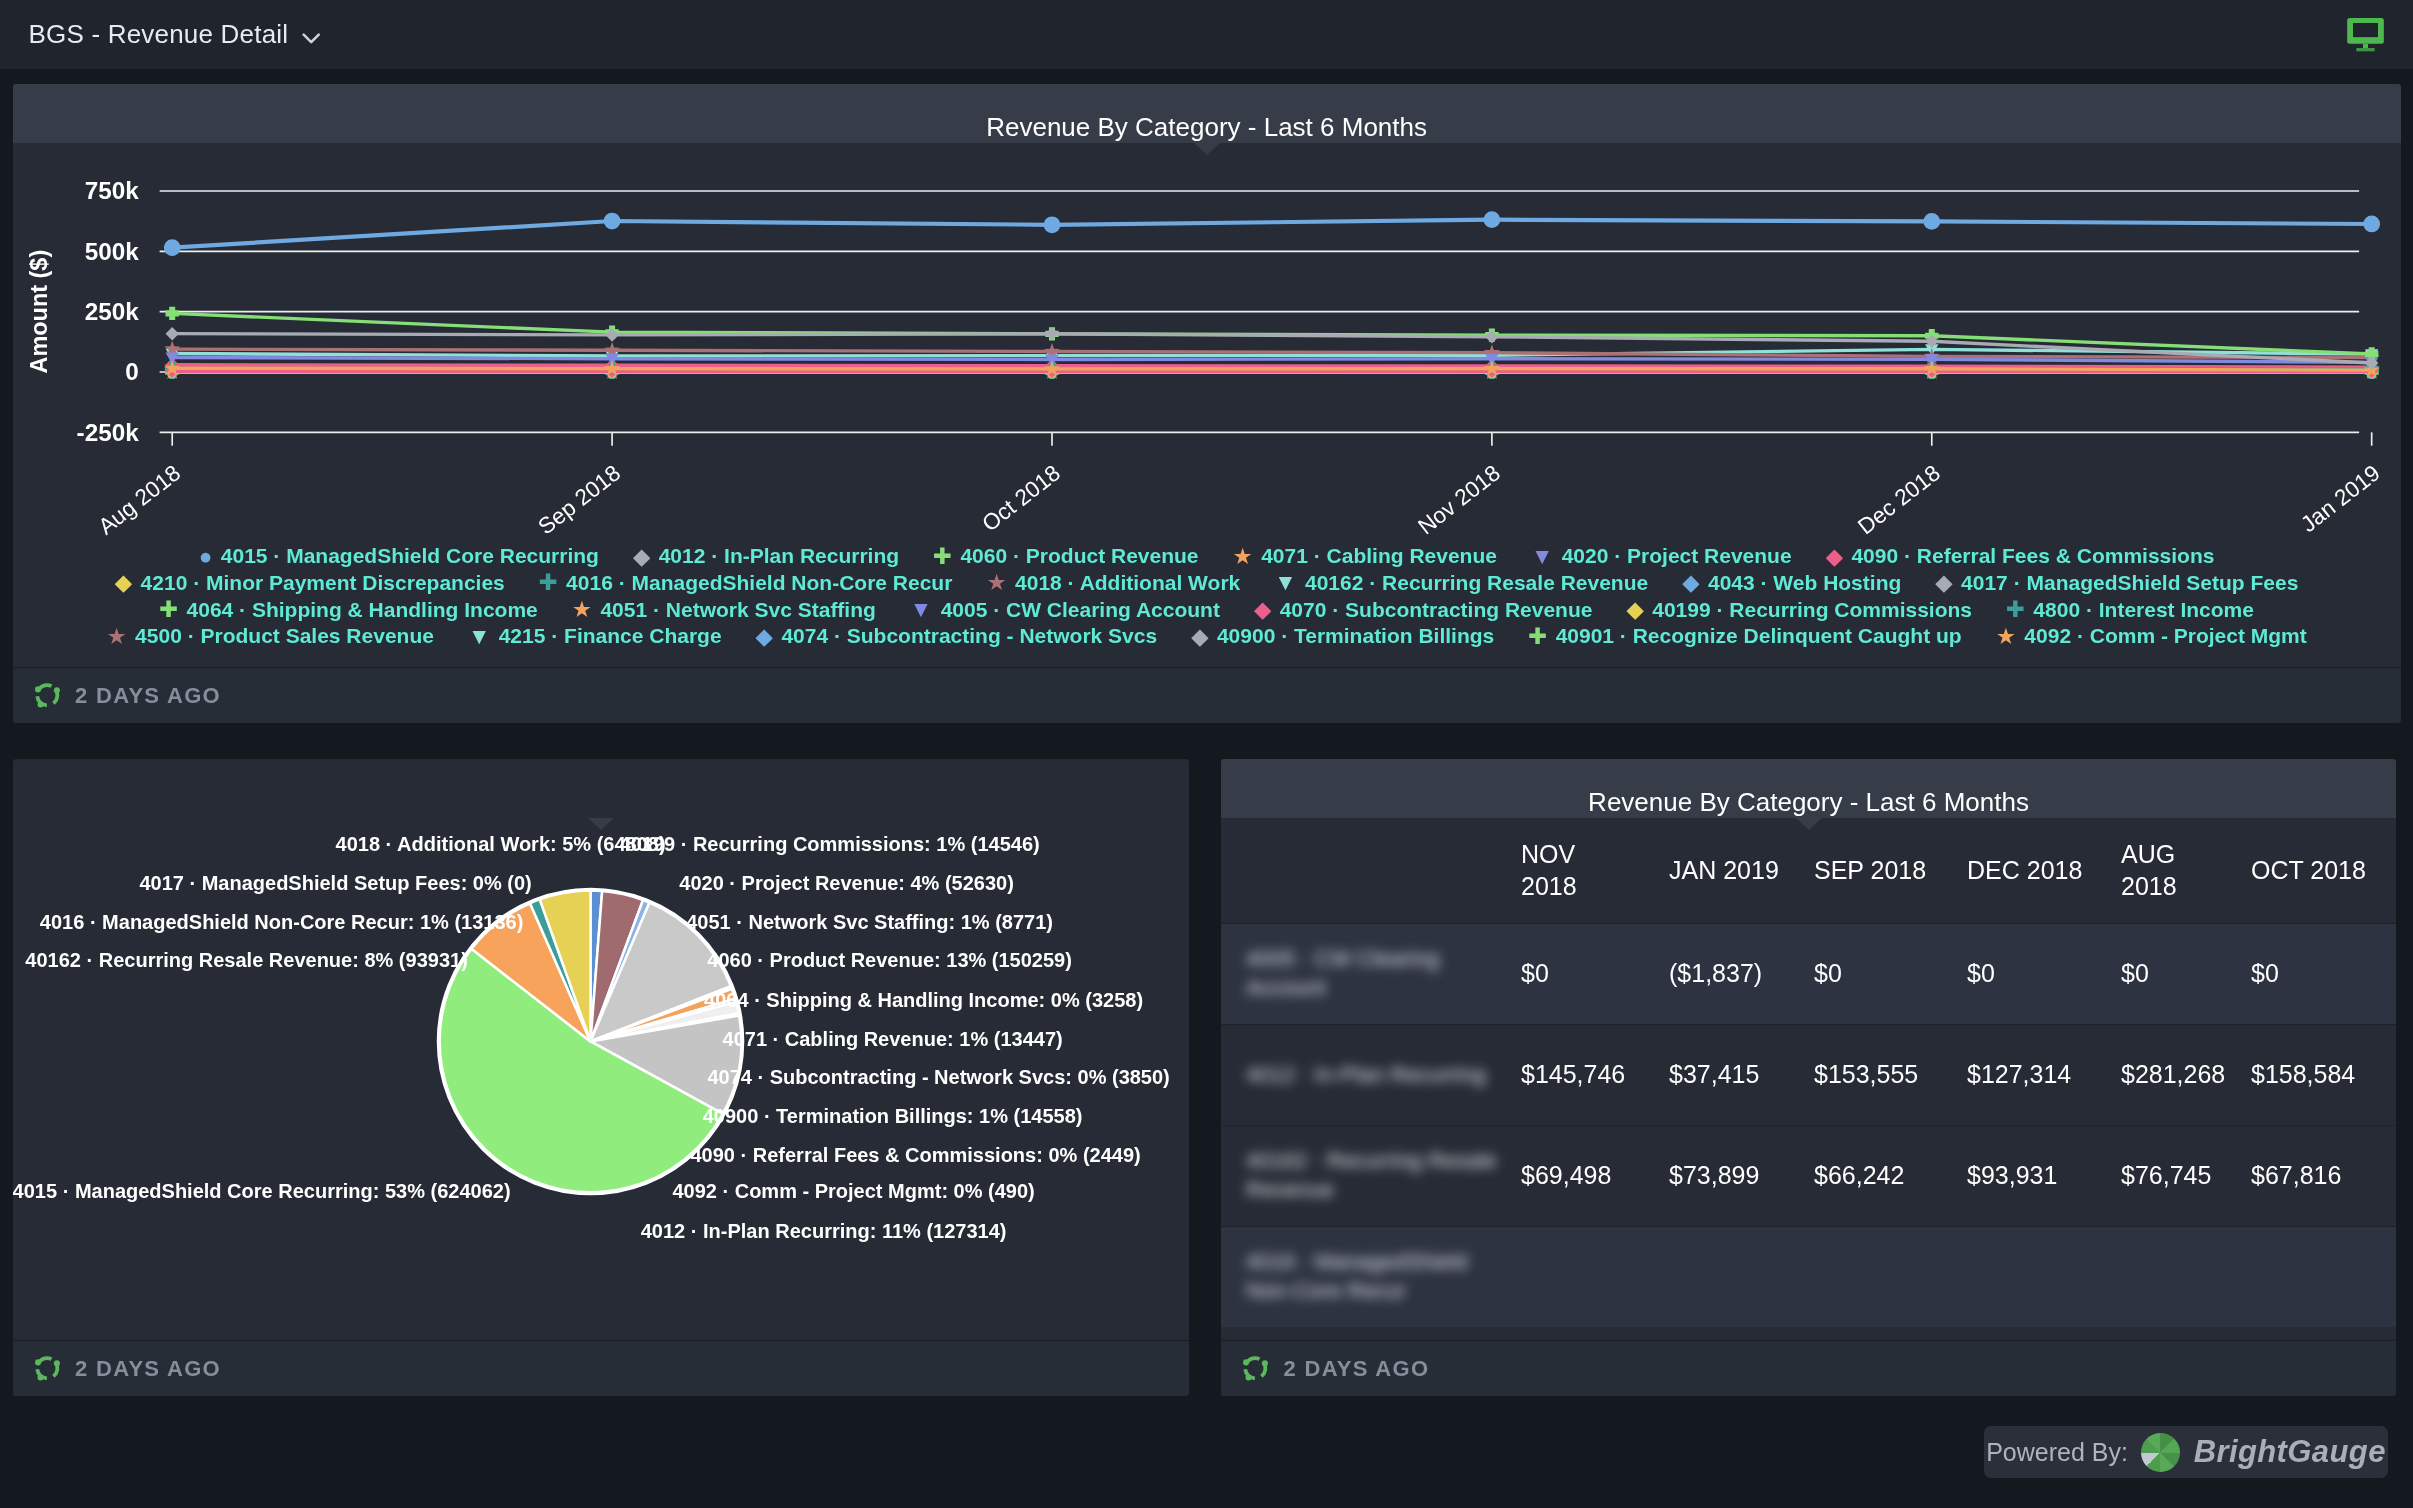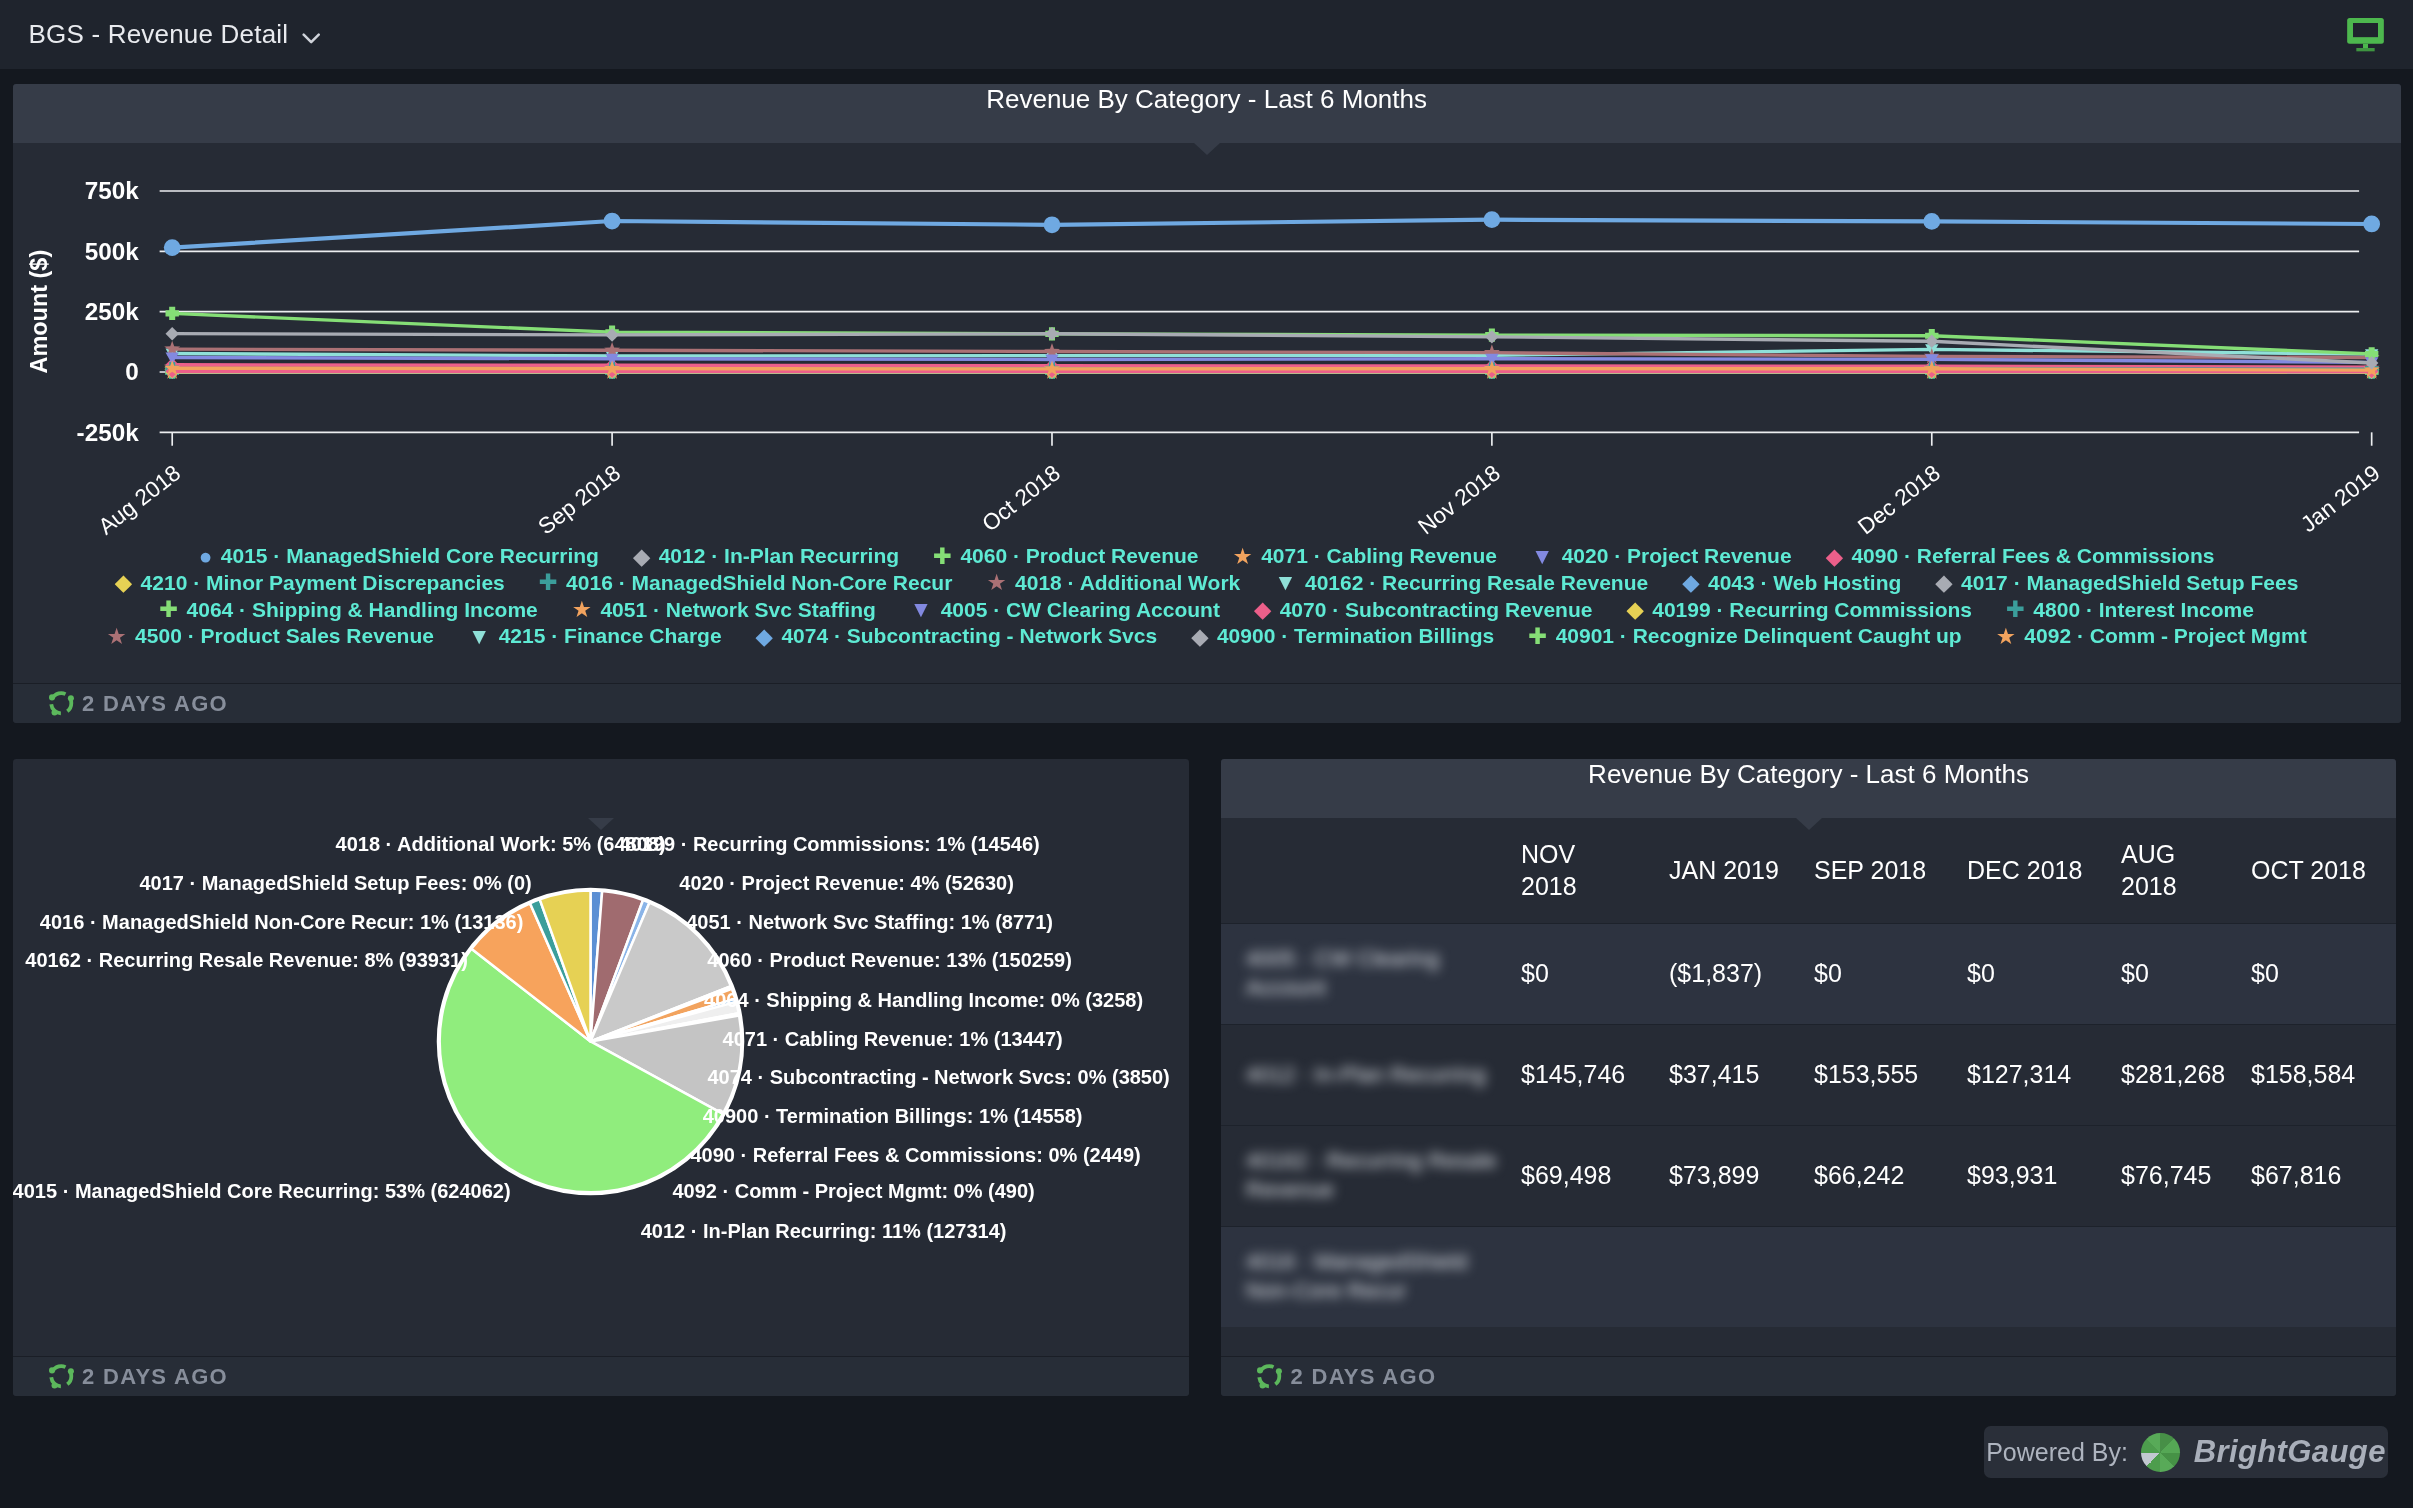--- a/index.html
+++ b/index.html
@@ -7,28 +7,28 @@
               font-family:"Liberation Sans","DejaVu Sans",sans-serif; }
   
   .topbar { position:absolute; left:0; top:0; width:2413px; height:69px; background:#1f242d;
             display:flex; align-items:center; padding:0 28.5px; }
   .topbar-title { color:#e8eaee; font-size:26px; letter-spacing:0.2px; display:flex; align-items:center; gap:13.4px; cursor:pointer;}
   .chev { margin-top:3.4px; }
   .topbar-right { margin-left:auto; display:flex; align-items:center; }
   
   .panel { position:absolute; background:#262b35; border-radius:3.4px; }
   .panel-header { position:relative; height:59px; background:#363c48; border-radius:3.4px 3.4px 0 0;
-                  display:flex; align-items:flex-start; justify-content:center; }
+                  display:flex; align-items:flex-end; justify-content:center; }
   .panel-title { color:#ffffff; font-size:26px; font-weight:500; }
   .notch { position:absolute; left:50%; top:59px; transform:translateX(-50%); width:0; height:0;
            border-left:13.4px solid transparent; border-right:13.4px solid transparent; border-top:12.6px solid #363c48; z-index:5;}
   .panel-body { position:relative; overflow:hidden; }
-  .panel-footer { position:absolute; left:0; bottom:0; width:100%; height:40px; background:#272d37;
+  .panel-footer { position:absolute; left:0; bottom:0; width:100%; height:56px; background:#272d37;
                   border-top:1.7px solid #1a1e26; border-radius:0 0 3.4px 3.4px;
-                  display:flex; align-items:center; padding:0 34px; gap:7px; }
+                  display:flex; align-items:center; padding:0 20px; gap:14px; }
   .updated { color:#878e9b; font-size:22px; font-weight:bold; letter-spacing:1.3px; }
   #panel-line  { left:12.6px;  top:84px; width:2388px; height:639px; }
   #panel-pie   { left:12.6px;  top:759px; width:1176px; height:637px; }
   #panel-table { left:1221px;top:759px; width:1175px; height:637px; }
   #panel-line  .panel-body { height:541px; }
   #panel-pie   .panel-body { height:538px; }
   #panel-table .panel-body { height:538px; }
   
   .legend { margin-top:1.7px; display:flex; flex-direction:column; align-items:center; gap:1.7px; }
   .legend-row { display:flex; justify-content:center; gap:34px; }

